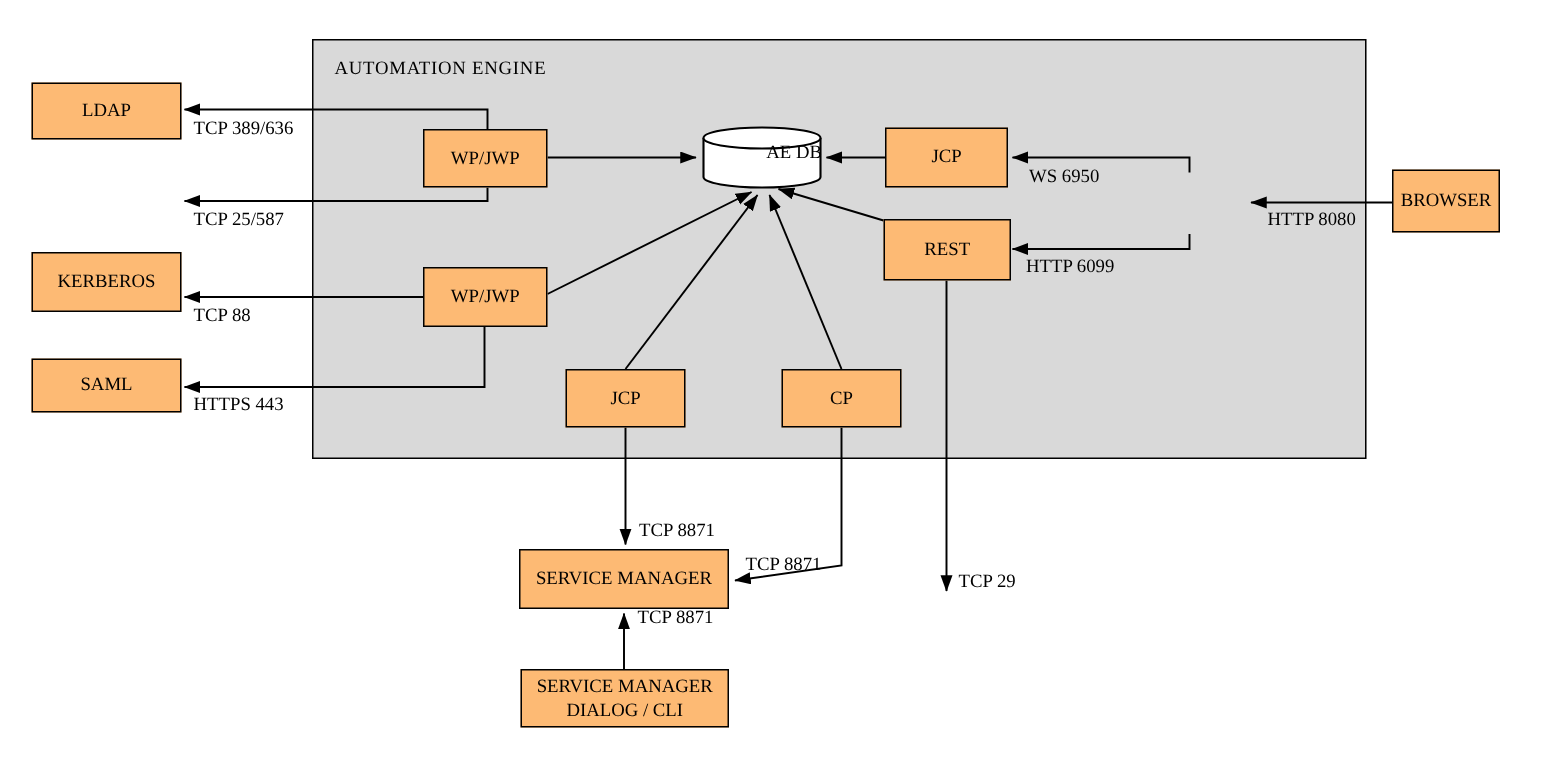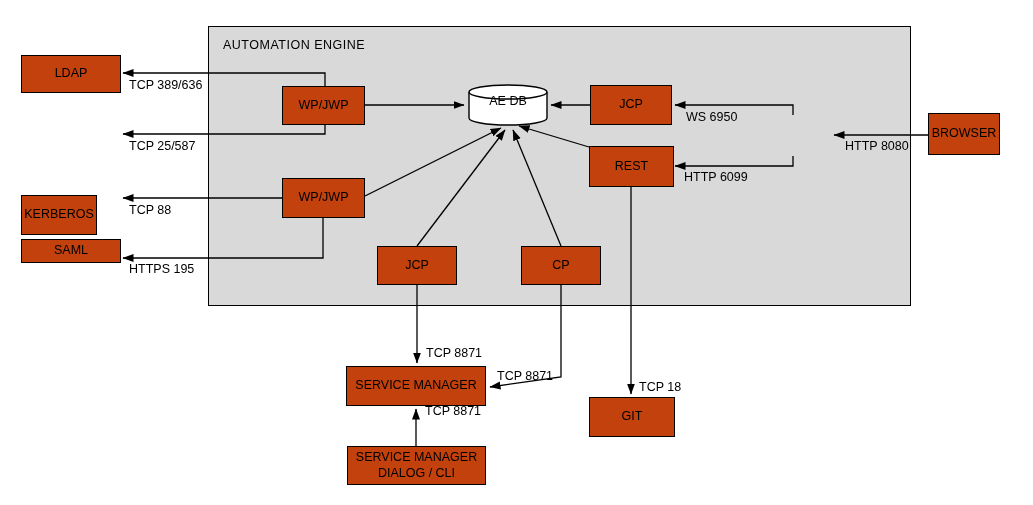--- a/index.html
+++ b/index.html
@@ -1,37 +1,37 @@
 <!DOCTYPE html>
 <html><head>
 <meta charset="utf-8">
 <style>
   html,body{margin:0;padding:0;background:#ffffff;}
   #stage{
     position:relative;width:1033px;height:505px;background:#ffffff;
-    font-family:Liberation Sans, sans-serif;
+    font-family:Liberation Serif, serif;
     color:#000;overflow:hidden;
   }
   #panel{
     position:absolute;left:208px;top:26px;width:703px;height:280px;
     background:#d9d9d9;border:1px solid #000;box-sizing:border-box;
   }
   .panel-title{
     position:absolute;left:223px;top:38px;font-size:12.5px;letter-spacing:0.5px;
   }
   svg.edges{position:absolute;left:0;top:0;width:1033px;height:505px;}
   .node{
-    position:absolute;background:#c2410c;border:1.3px solid #000;box-sizing:border-box;
+    position:absolute;background:#fdba74;border:1.3px solid #000;box-sizing:border-box;
     display:flex;align-items:center;justify-content:center;text-align:center;
     font-size:12.5px;line-height:1.25;
   }
   .node.two-line{flex-direction:column;}
   .cyl{position:absolute;}
   .cyl .cyl-label{
-    position:absolute;left:0;top:10px;width:100%;text-align:center;font-size:12.5px;
+    position:absolute;left:0;top:10px;width:100%;text-align:right;font-size:12.5px;
   }
   .edge-label{position:absolute;font-size:12.5px;white-space:nowrap;}
 </style>
 </head>
 <body>
 
 <div id="stage">
 
   <div id="panel"></div>
   <div class="panel-title">AUTOMATION ENGINE</div>
@@ -57,22 +57,22 @@
       <polyline points="793,156 793,166 675,166" marker-end="url(#arr)"></polyline>
       <line x1="928" y1="135" x2="834" y2="135" marker-end="url(#arr)"></line>
       <line x1="417" y1="285" x2="417" y2="363" marker-end="url(#arr)"></line>
       <polyline points="561,285 561,377 490,387" marker-end="url(#arr)"></polyline>
       <line x1="631" y1="187" x2="631" y2="394" marker-end="url(#arr)"></line>
       <line x1="416" y1="446" x2="416" y2="409" marker-end="url(#arr)"></line>
     </g>
   </svg>
 
   <div class="node" style="left:21px;top:55px;width:100px;height:38px">LDAP</div>
-  <div class="node" style="left:21px;top:195px;width:76px;height:40px">KERBEROS</div>
-  <div class="node" style="left:21px;top:239px;width:100px;height:24px">SAML</div>
+  <div class="node" style="left:21px;top:168px;width:100px;height:40px">KERBEROS</div>
+  <div class="node" style="left:21px;top:239px;width:100px;height:36px">SAML</div>
 
   <div class="node" style="left:282px;top:86px;width:83px;height:39px">WP/JWP</div>
   <div class="node" style="left:282px;top:178px;width:83px;height:40px">WP/JWP</div>
 
   <div class="cyl" style="left:468px;top:84px;width:80px;height:42px">
     <svg width="80" height="42" viewBox="0 0 80 42">
       <path d="M1,8 L1,34 A39,7 0 0 0 79,34 L79,8" fill="#ffffff" stroke="#000" stroke-width="1.4"></path>
       <ellipse cx="40" cy="8" rx="39" ry="7" fill="#ffffff" stroke="#000" stroke-width="1.4"></ellipse>
     </svg>
     <div class="cyl-label">AE DB</div>
@@ -82,27 +82,26 @@
   <div class="node" style="left:589px;top:146px;width:85px;height:41px">REST</div>
   <div class="node" style="left:377px;top:246px;width:80px;height:39px">JCP</div>
   <div class="node" style="left:521px;top:246px;width:80px;height:39px">CP</div>
 
   <div class="node" style="left:928px;top:113px;width:72px;height:42px">BROWSER</div>
   <div class="node" style="left:346px;top:366px;width:140px;height:40px">SERVICE MANAGER</div>
   <div class="node two-line" style="left:347px;top:446px;width:139px;height:39px">
     <span>SERVICE MANAGER</span>
     <span>DIALOG / CLI</span>
   </div>
-  <div class="node" style="left:589px;top:397px;width:86px;height:40px">GIT</div>
 
   <div class="edge-label" style="left:129px;top:78px">TCP 389/636</div>
   <div class="edge-label" style="left:129px;top:139px">TCP 25/587</div>
   <div class="edge-label" style="left:129px;top:203px">TCP 88</div>
-  <div class="edge-label" style="left:129px;top:262px">HTTPS 195</div>
+  <div class="edge-label" style="left:129px;top:262px">HTTPS 443</div>
   <div class="edge-label" style="left:686px;top:110px">WS 6950</div>
   <div class="edge-label" style="left:684px;top:170px">HTTP 6099</div>
   <div class="edge-label" style="left:845px;top:139px">HTTP 8080</div>
   <div class="edge-label" style="left:426px;top:346px">TCP 8871</div>
   <div class="edge-label" style="left:497px;top:369px">TCP 8871</div>
   <div class="edge-label" style="left:425px;top:404px">TCP 8871</div>
-  <div class="edge-label" style="left:639px;top:380px">TCP 18</div>
+  <div class="edge-label" style="left:639px;top:380px">TCP 29</div>
 
 </div>
 
 </body></html>

